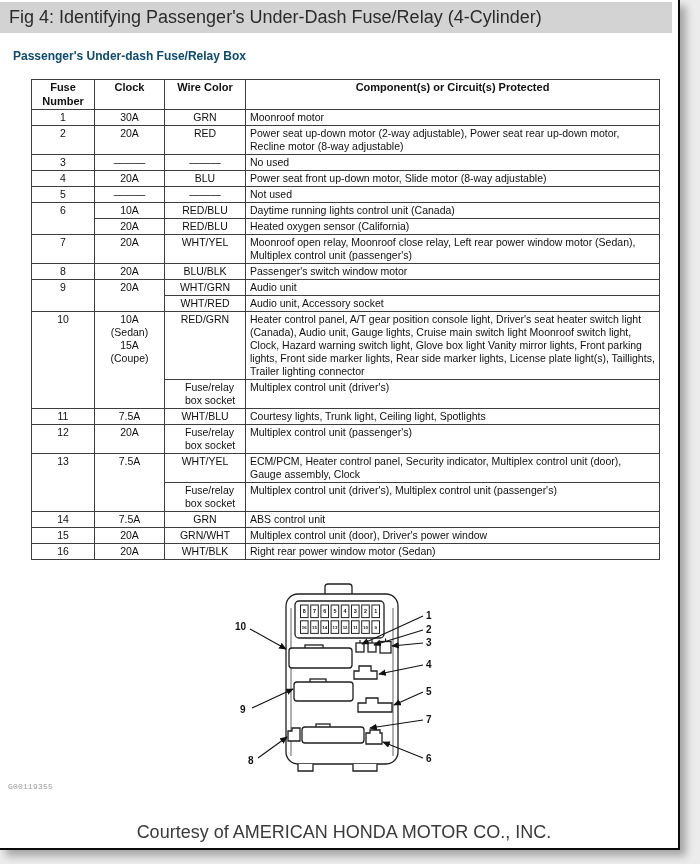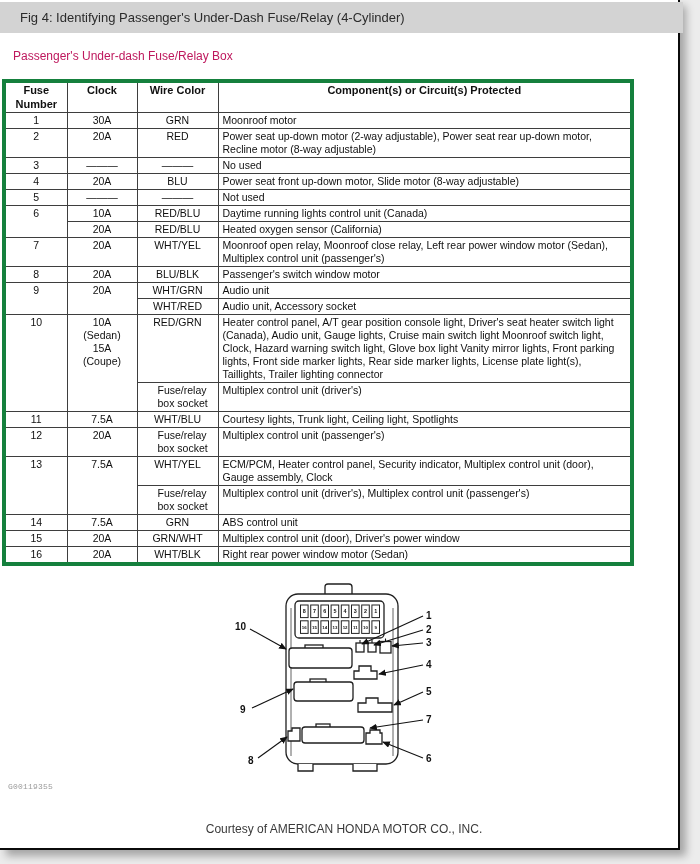--- a/index.html
+++ b/index.html
@@ -13,36 +13,36 @@
     position:absolute; left:0; top:0;
     width:678px; height:848px;
     background:#ffffff;
     border-right:2px solid #0b0b0b;
     border-bottom:2px solid #0b0b0b;
     box-shadow:6px 6px 8px rgba(0,0,0,0.30);
   }
   .titlebar {
     position:absolute; left:0; top:2px;
     width:663px; height:31px;
-    padding-left:20px;
+    padding-left:9px;
     background:#d3d3d3;
     color:#2b2b2b;
-    font-size:13px; line-height:31px;
+    font-size:18px; line-height:31px;
     white-space:nowrap;
   }
   .subtitle {
     position:absolute; left:13px; top:49px;
-    font-size:12px; font-weight:normal; color:#be185d;
+    font-size:12px; font-weight:bold; color:#0c4a6e;
   }
   table.fusetable {
-    position:absolute; left:2px; top:79px;
+    position:absolute; left:31px; top:79px;
     width:628px;
     border-collapse:collapse; table-layout:fixed;
     font-size:10.5px; color:#101010;
-    border:4px solid #15803d;
+    border:1px solid #15803d;
   }
   .fusetable th, .fusetable td {
     border:1px solid #3e3e3e;
     padding:1px 4px;
     line-height:13px;
     vertical-align:top;
     white-space:pre-line;
     overflow:hidden;
   }
   .fusetable th { text-align:center; font-size:11px; line-height:13.5px; }
@@ -57,21 +57,21 @@
              font-family:"Liberation Sans", sans-serif; }
   .callout { font-size:10px; font-weight:bold; fill:#111;
              font-family:"Liberation Sans", sans-serif; }
   .arrow { stroke:#111; stroke-width:1.1; fill:none; }
   .gcode {
     position:absolute; left:8px; top:782px;
     font-size:8px; color:#9a9a9a; letter-spacing:0.2px;font-family:Liberation Mono, monospace;
   }
   .courtesy {
     position:absolute; left:0; top:822px; width:688px;
-    text-align:center; font-size:12px; color:#3a3a3a;
+    text-align:center; font-size:18px; color:#3a3a3a;
   }
 </style>
 </head>
 <body>
 
 <div class="page">
 
   <div class="titlebar">
     <span>Fig 4: Identifying Passenger's Under-Dash Fuse/Relay (4-Cylinder)</span>
   </div>

